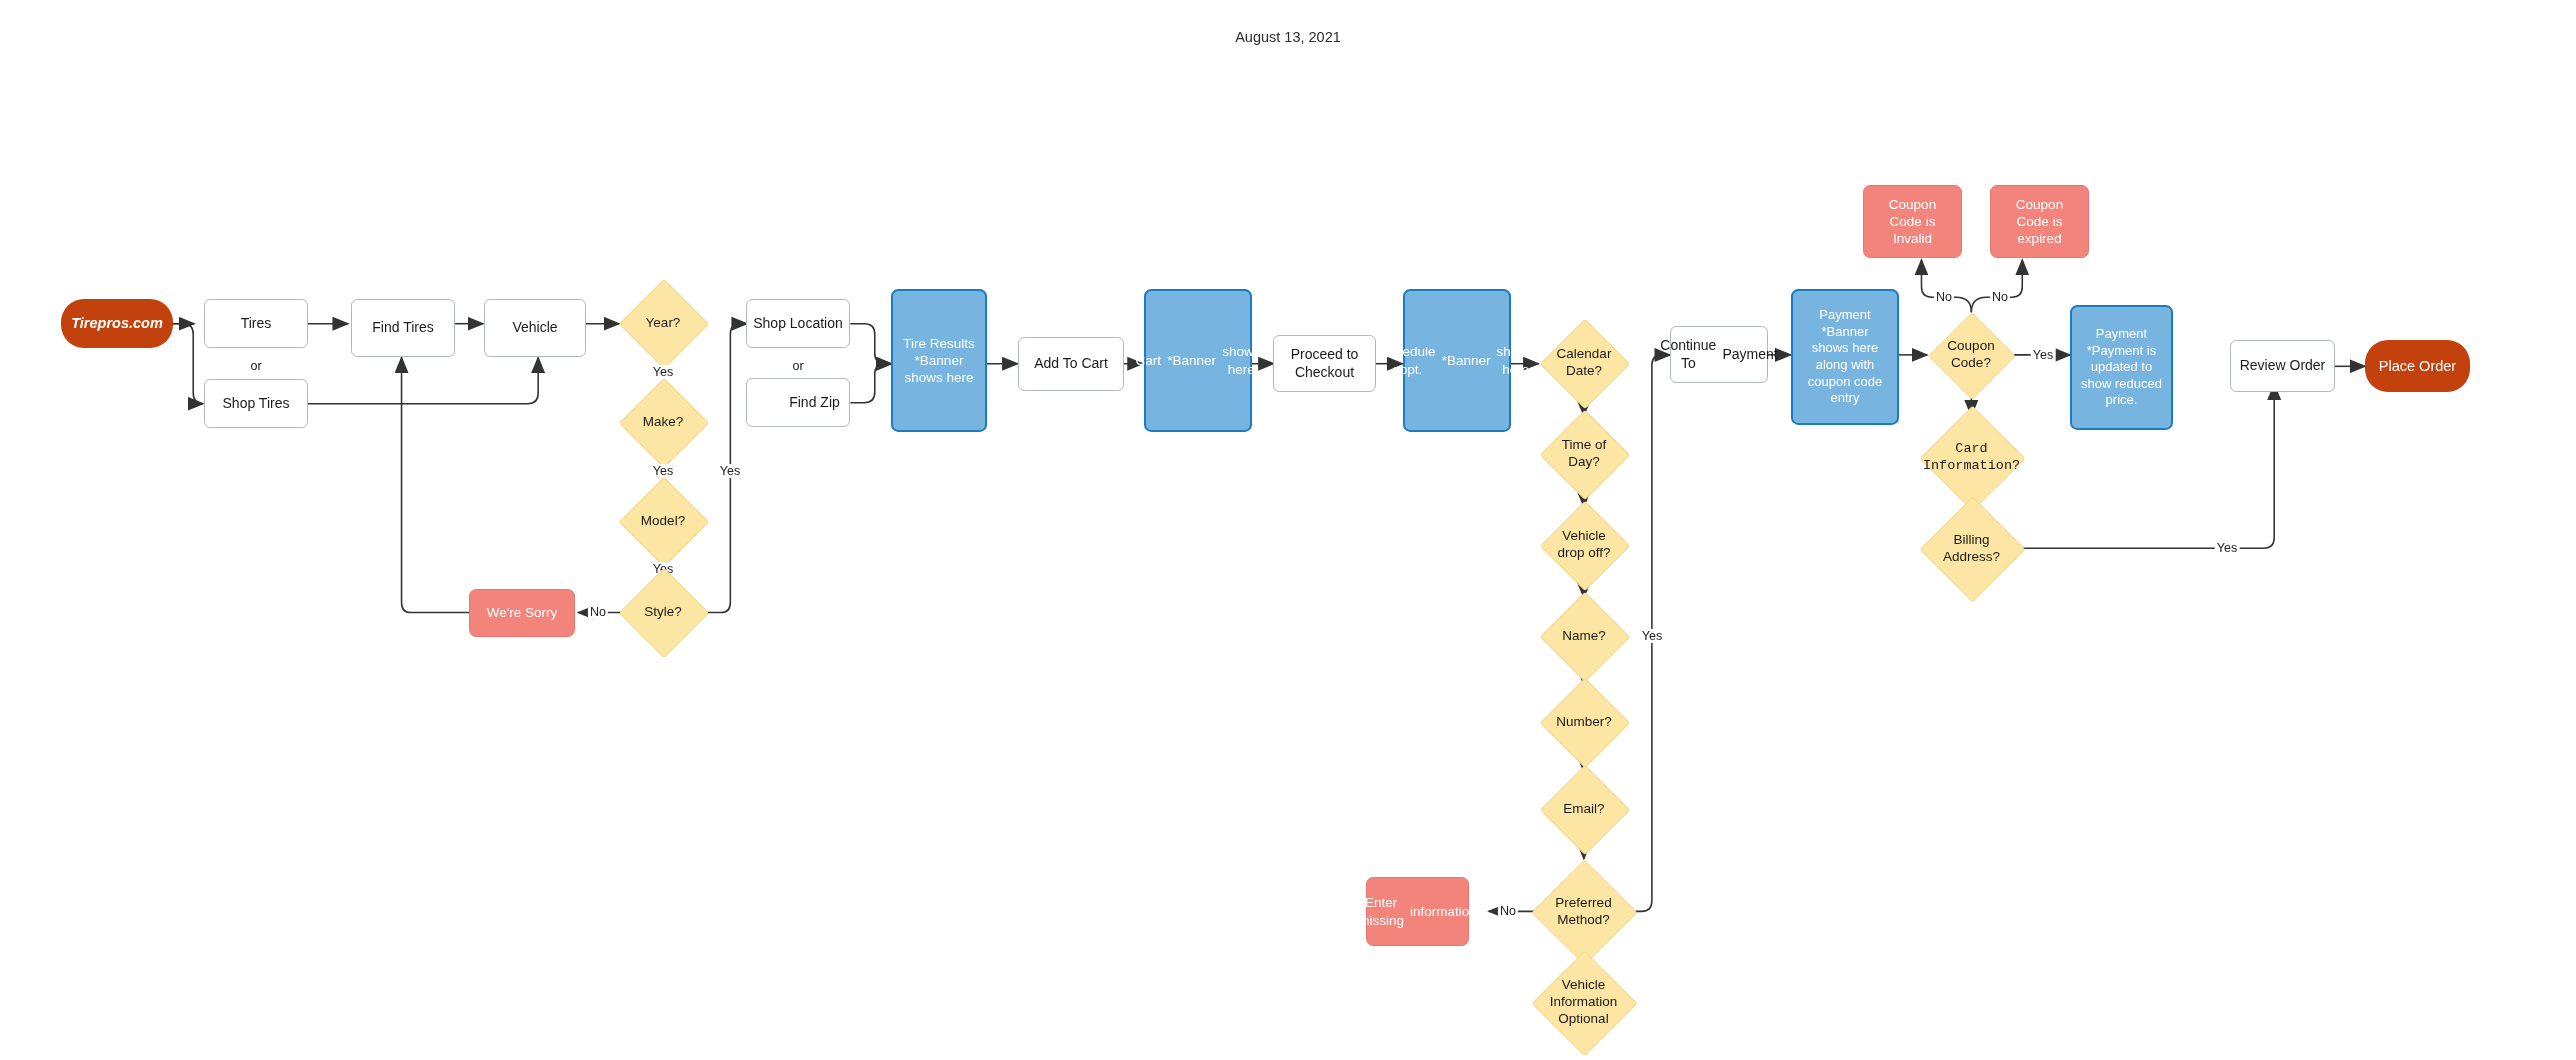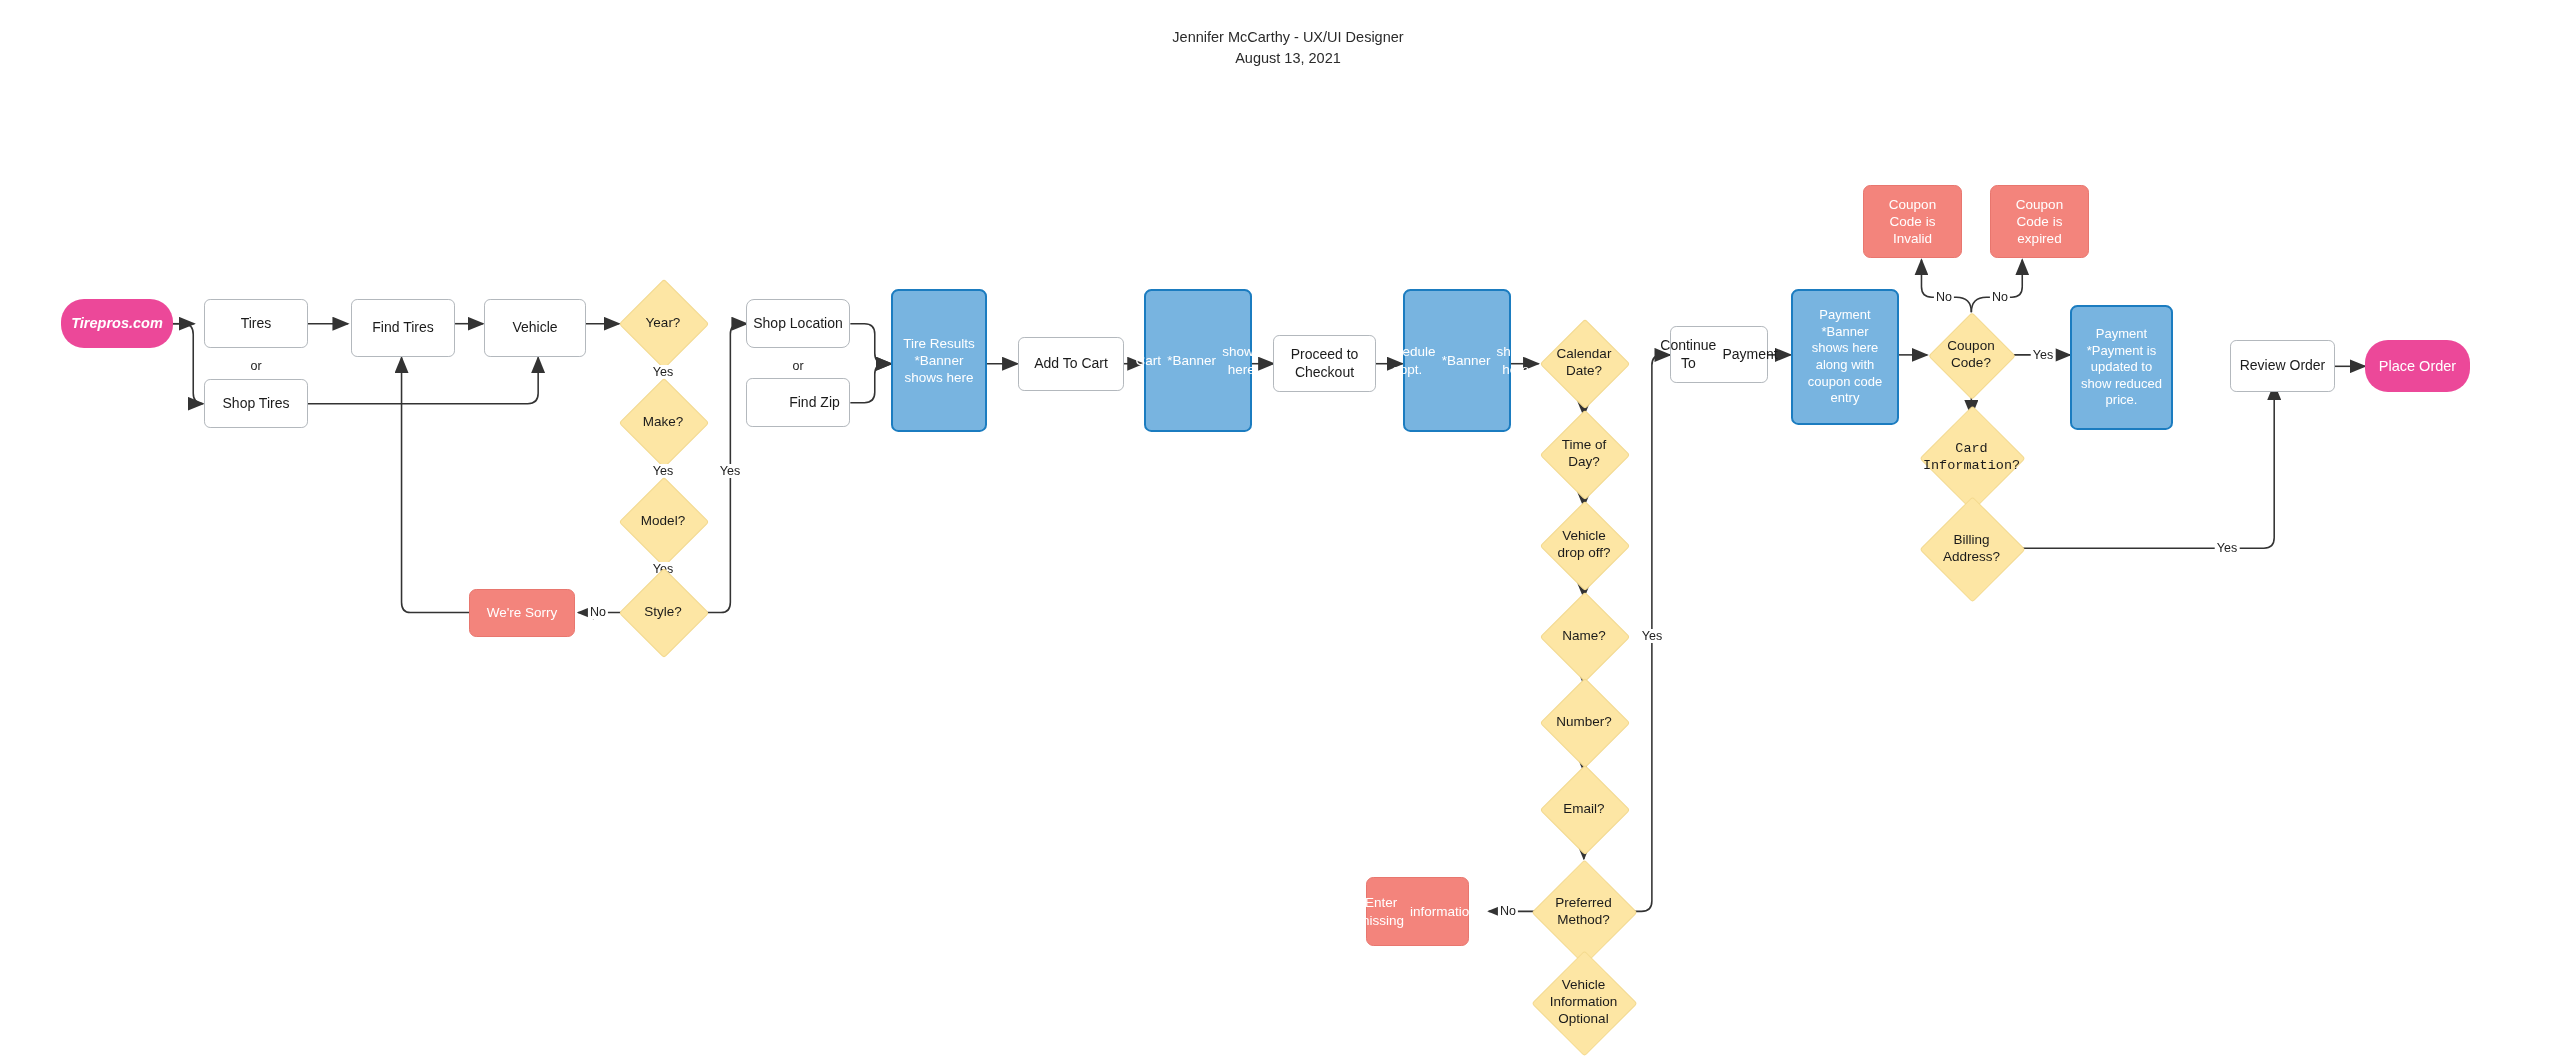--- a/index.html
+++ b/index.html
@@ -19,21 +19,21 @@
   .node{position:absolute;box-sizing:border-box;display:flex;align-items:center;
         justify-content:center;text-align:center;line-height:1.28;}
   .node span{display:block;padding:0 3.1px;}
 
   .box{background:#ffffff;border:1.6px solid #b3b8bd;border-radius:6.2px;
        color:#1b1b1b;font-size:14px;box-shadow:0 0 0 0 rgba(0,0,0,0);}
   .blue{background:#78b4e0;border:2.1px solid #1b7cc0;border-radius:7.3px;
         color:#ffffff;font-size:13.5px;}
   .red{background:#f3847c;border:1px solid #e8766e;border-radius:7.3px;
        color:#ffffff;font-size:13.5px;}
-  .green{background:#ec4899;border:none;border-radius:23px;color:#ffffff;
+  .green{background:#c2410c;border:none;border-radius:23px;color:#ffffff;
          font-size:14.5px;}
   .green.italic span{font-style:italic;font-weight:600;}
 
   
   .diamond{position:absolute;}
   .diamond .dshape{position:absolute;left:0;top:0;width:100%;height:100%;
                    background:#fde6a4;border:0.5px solid #f3d98e;
                    transform:rotate(45deg);border-radius:3.1px;}
   .diamond .dlabel{position:absolute;left:-24%;top:0;width:148%;height:100%;
                    display:flex;align-items:center;justify-content:center;
@@ -44,21 +44,20 @@
   .elabel{position:absolute;font-size:12.5px;color:#222;background:#fff;
           padding:0 2.1px;transform:translate(-50%,-50%);white-space:nowrap;}
   .orlabel{position:absolute;font-size:12.5px;color:#222;transform:translate(-50%,-50%);}
 </style>
 </head>
 <body>
 
 <div id="stage">
 
   <div id="title-block">
-    <div>Jennifer McCarthy - UX/UI Designer</div>
     <div>August 13, 2021</div>
   </div>
 
   <svg id="wires" viewBox="0 0 4959 2042" preserveAspectRatio="none">
     <defs>
       <marker id="ah" markerWidth="11" markerHeight="9" refX="10" refY="4.5" orient="auto" markerUnits="strokeWidth">
         <path d="M0,0 L11,4.5 L0,9 z" fill="#333"></path>
       </marker>
     </defs>
     <g fill="none" stroke="#333" stroke-width="3" marker-end="url(#ah)">
@@ -186,21 +185,21 @@
         <span>Style?</span>
       </div>
   </div>
   <div class="elabel" style="left:598px;top:612px;">No</div>
   <div class="elabel" style="left:730px;top:471px;">Yes</div>
 
   <div class="node red" style="left:469px;top:589px;width:106px;height:48px;">
     <span>We're Sorry</span>
   </div>
 
-  <div class="node box" style="left:746px;top:299px;width:104px;height:49px;border-radius:8px;">
+  <div class="node box" style="left:746px;top:299px;width:104px;height:49px;">
     <span>Shop Location</span>
   </div>
   <div class="orlabel" style="left:798px;top:366px;">or</div>
   <div class="node box" style="left:746px;top:378px;width:104px;height:49px;padding-left:33px;">
     <span>Find Zip</span>
   </div>
 
   <div class="node blue" style="left:891px;top:289px;width:96px;height:143px;flex-direction:column;">
     <span>Tire Results</span>
     <span>*Banner</span>

